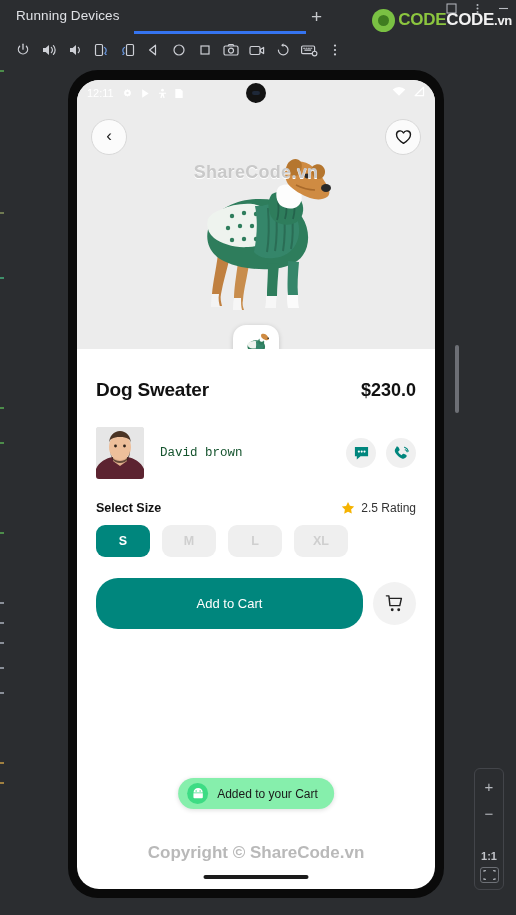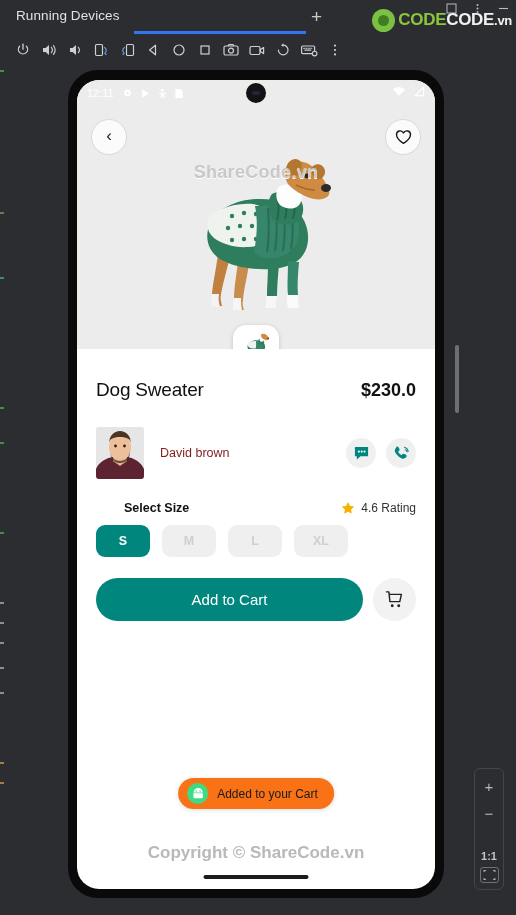--- a/index.html
+++ b/index.html
@@ -93,54 +93,54 @@
   .thumb {
     position: absolute; left: 50%; transform: translateX(-50%); bottom: -22px;
     width: 46px; height: 46px; border-radius: 13px; background: #fff;
     box-shadow: 0 1px 5px rgba(0,0,0,.17);
     display: flex; align-items: center; justify-content: center; overflow: hidden;
   }
 
   
   .sheet { position: relative; background: #fff; padding: 30px 19px 0 19px; }
   .rowtop { display: flex; align-items: baseline; justify-content: space-between; }
-  .p-title { font-size: 19px; font-weight: normal; color: #111; letter-spacing: -.2px; }
+  .p-title { font-size: 19px; font-weight: bold; color: #111; letter-spacing: -.2px; }
   .p-price { font-size: 18px; font-weight: bold; color: #111; }
 
   .seller { display: flex; align-items: center; margin-top: 26px; }
   .avatar { width: 48px; height: 52px; border-radius: 3px; overflow: hidden; background: #ddd; flex: 0 0 auto; position: relative; }
-  .seller-name { font-size: 12.5px; color: #7f1d1d; margin-left: 16px; font-weight: 500; }
+  .seller-name { font-size: 12.5px; color: #14532d; margin-left: 16px; font-weight: 500; font-family: Liberation Mono, monospace; }
   .seller-acts { margin-left: auto; display: flex; gap: 10px; }
   .actbtn { width: 30px; height: 30px; border-radius: 50%; background: #f0f0f0; display: flex; align-items: center; justify-content: center; }
 
-  .sizerow { display: flex; align-items: center; margin-top: 22px; margin-left: 28px; }
+  .sizerow { display: flex; align-items: center; margin-top: 22px; }
   .lbl { font-size: 12.5px; font-weight: bold; color: #111; }
   .rating { margin-left: auto; display: flex; align-items: center; gap: 6px; font-size: 12px; color: #333; }
 
   .sizes { display: flex; gap: 12px; margin-top: 10px; }
   .size {
     width: 54px; height: 32px; border-radius: 9px; background: #efefef;
     display: flex; align-items: center; justify-content: center;
     font-size: 12.5px; font-weight: bold; color: #cfcfcf;
   }
   .size.sel { background: #00867d; color: #fff; }
 
   .desc { margin-top: 16px; font-size: 11.5px; line-height: 1.55; color: #3a3a3a; }
 
   .cartrow { display: flex; align-items: center; gap: 10px; margin-top: 21px; }
   .addbtn {
-    flex: 1; height: 43px; border-radius: 22px; background: #00867d;
+    flex: 1; height: 51px; border-radius: 22px; background: #00867d;
     display: flex; align-items: center; justify-content: center;
-    color: #fff; font-size: 15px;
+    color: #fff; font-size: 13px;
   }
   .cartbtn { width: 43px; height: 43px; border-radius: 50%; background: #f2f2f2; display: flex; align-items: center; justify-content: center; }
 
   .toast {
     position: absolute; left: 50%; transform: translateX(-50%); bottom: 80px;
-    background: #f97316; border-radius: 18px; height: 31px;
+    background: #86efac; border-radius: 18px; height: 31px;
     display: flex; align-items: center; gap: 9px; padding: 0 16px 0 9px;
     box-shadow: 0 1px 5px rgba(0,0,0,.14); z-index: 5;
   }
   .toast-ico { width: 21px; height: 21px; border-radius: 50%; background: #3ddc84; display:flex; align-items:center; justify-content:center; }
   .toast-txt { font-size: 12px; color: #1a1a1a; }
 
   .foot-wm {
     position: absolute; left: 0; right: 0; bottom: 26px; text-align: center;
     font-size: 17px; font-weight: bold; color: #b9b9b9; text-shadow: 0 1px 0 #fff; z-index: 4;
   }
@@ -445,21 +445,21 @@
             </span>
           </span>
         </div>
 
         <div class="sizerow">
           <span class="lbl">Select Size</span>
           <span class="rating">
             <svg width="14" height="14" viewBox="0 0 14 14">
                 <path d="M7 .9l1.9 3.9 4.3.6-3.1 3 .7 4.2L7 10.7l-3.8 2 .7-4.2-3.1-3 4.3-.6z" fill="#f5b301"></path>
               </svg>
-            <span>4.6 Rating</span>
+            <span>2.5 Rating</span>
           </span>
         </div>
 
         <div class="sizes">
           <span class="size sel">S</span>
           <span class="size">M</span>
           <span class="size">L</span>
           <span class="size">XL</span>
         </div>
 

